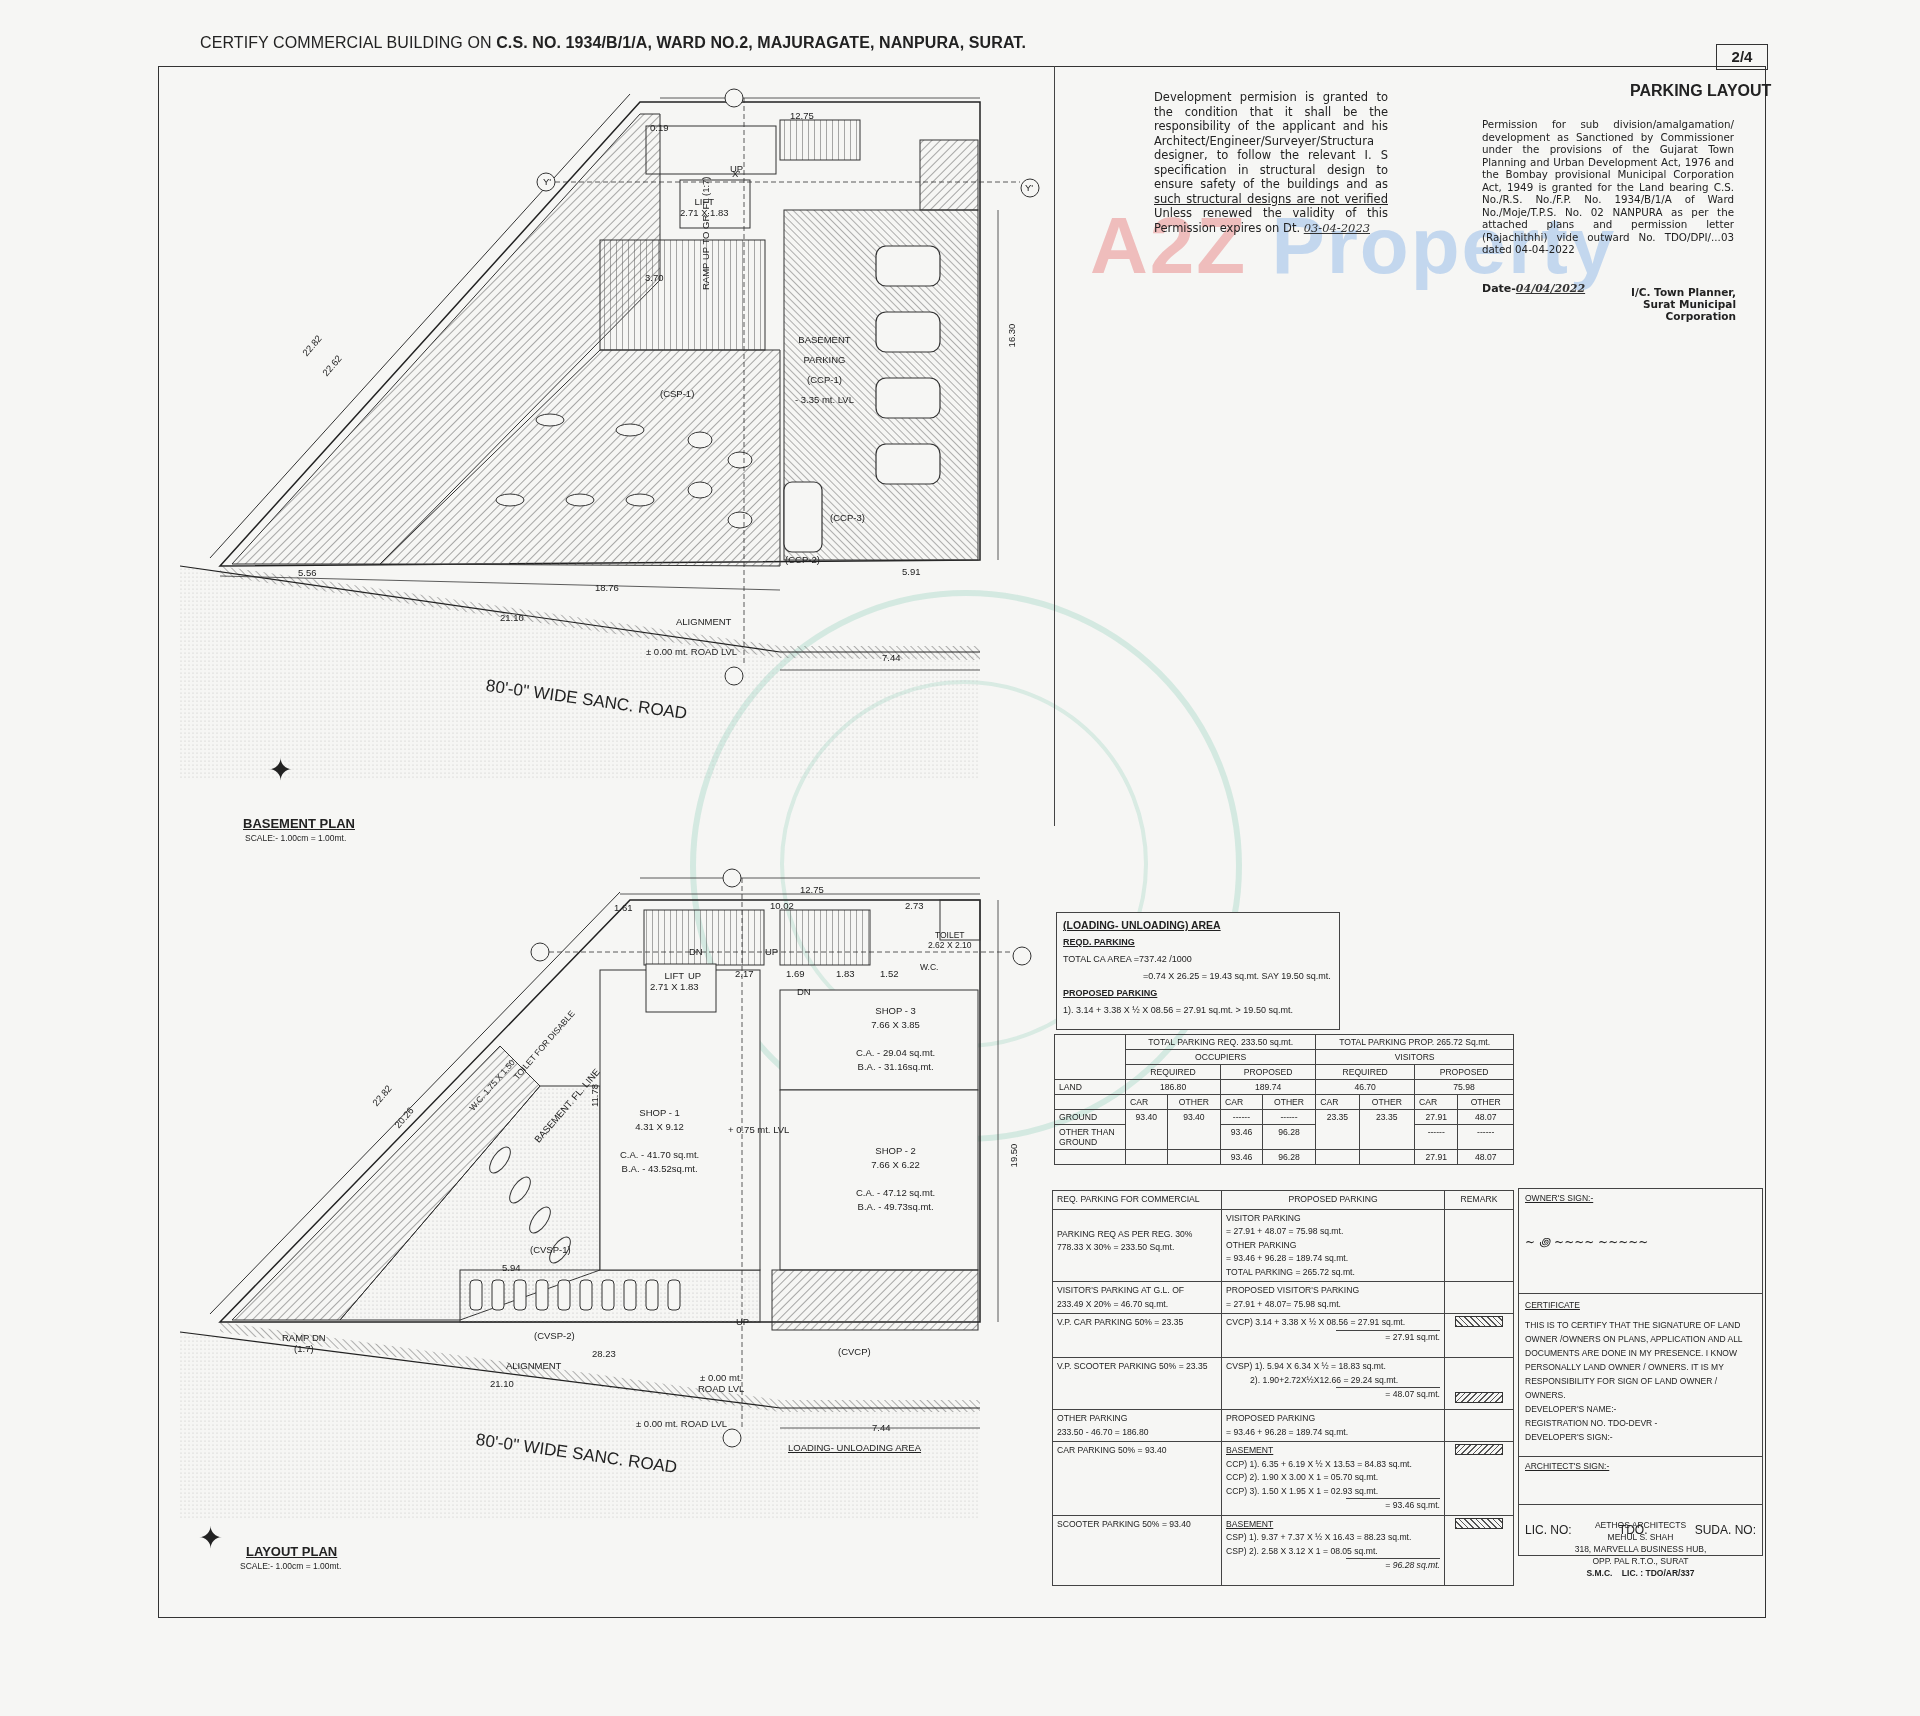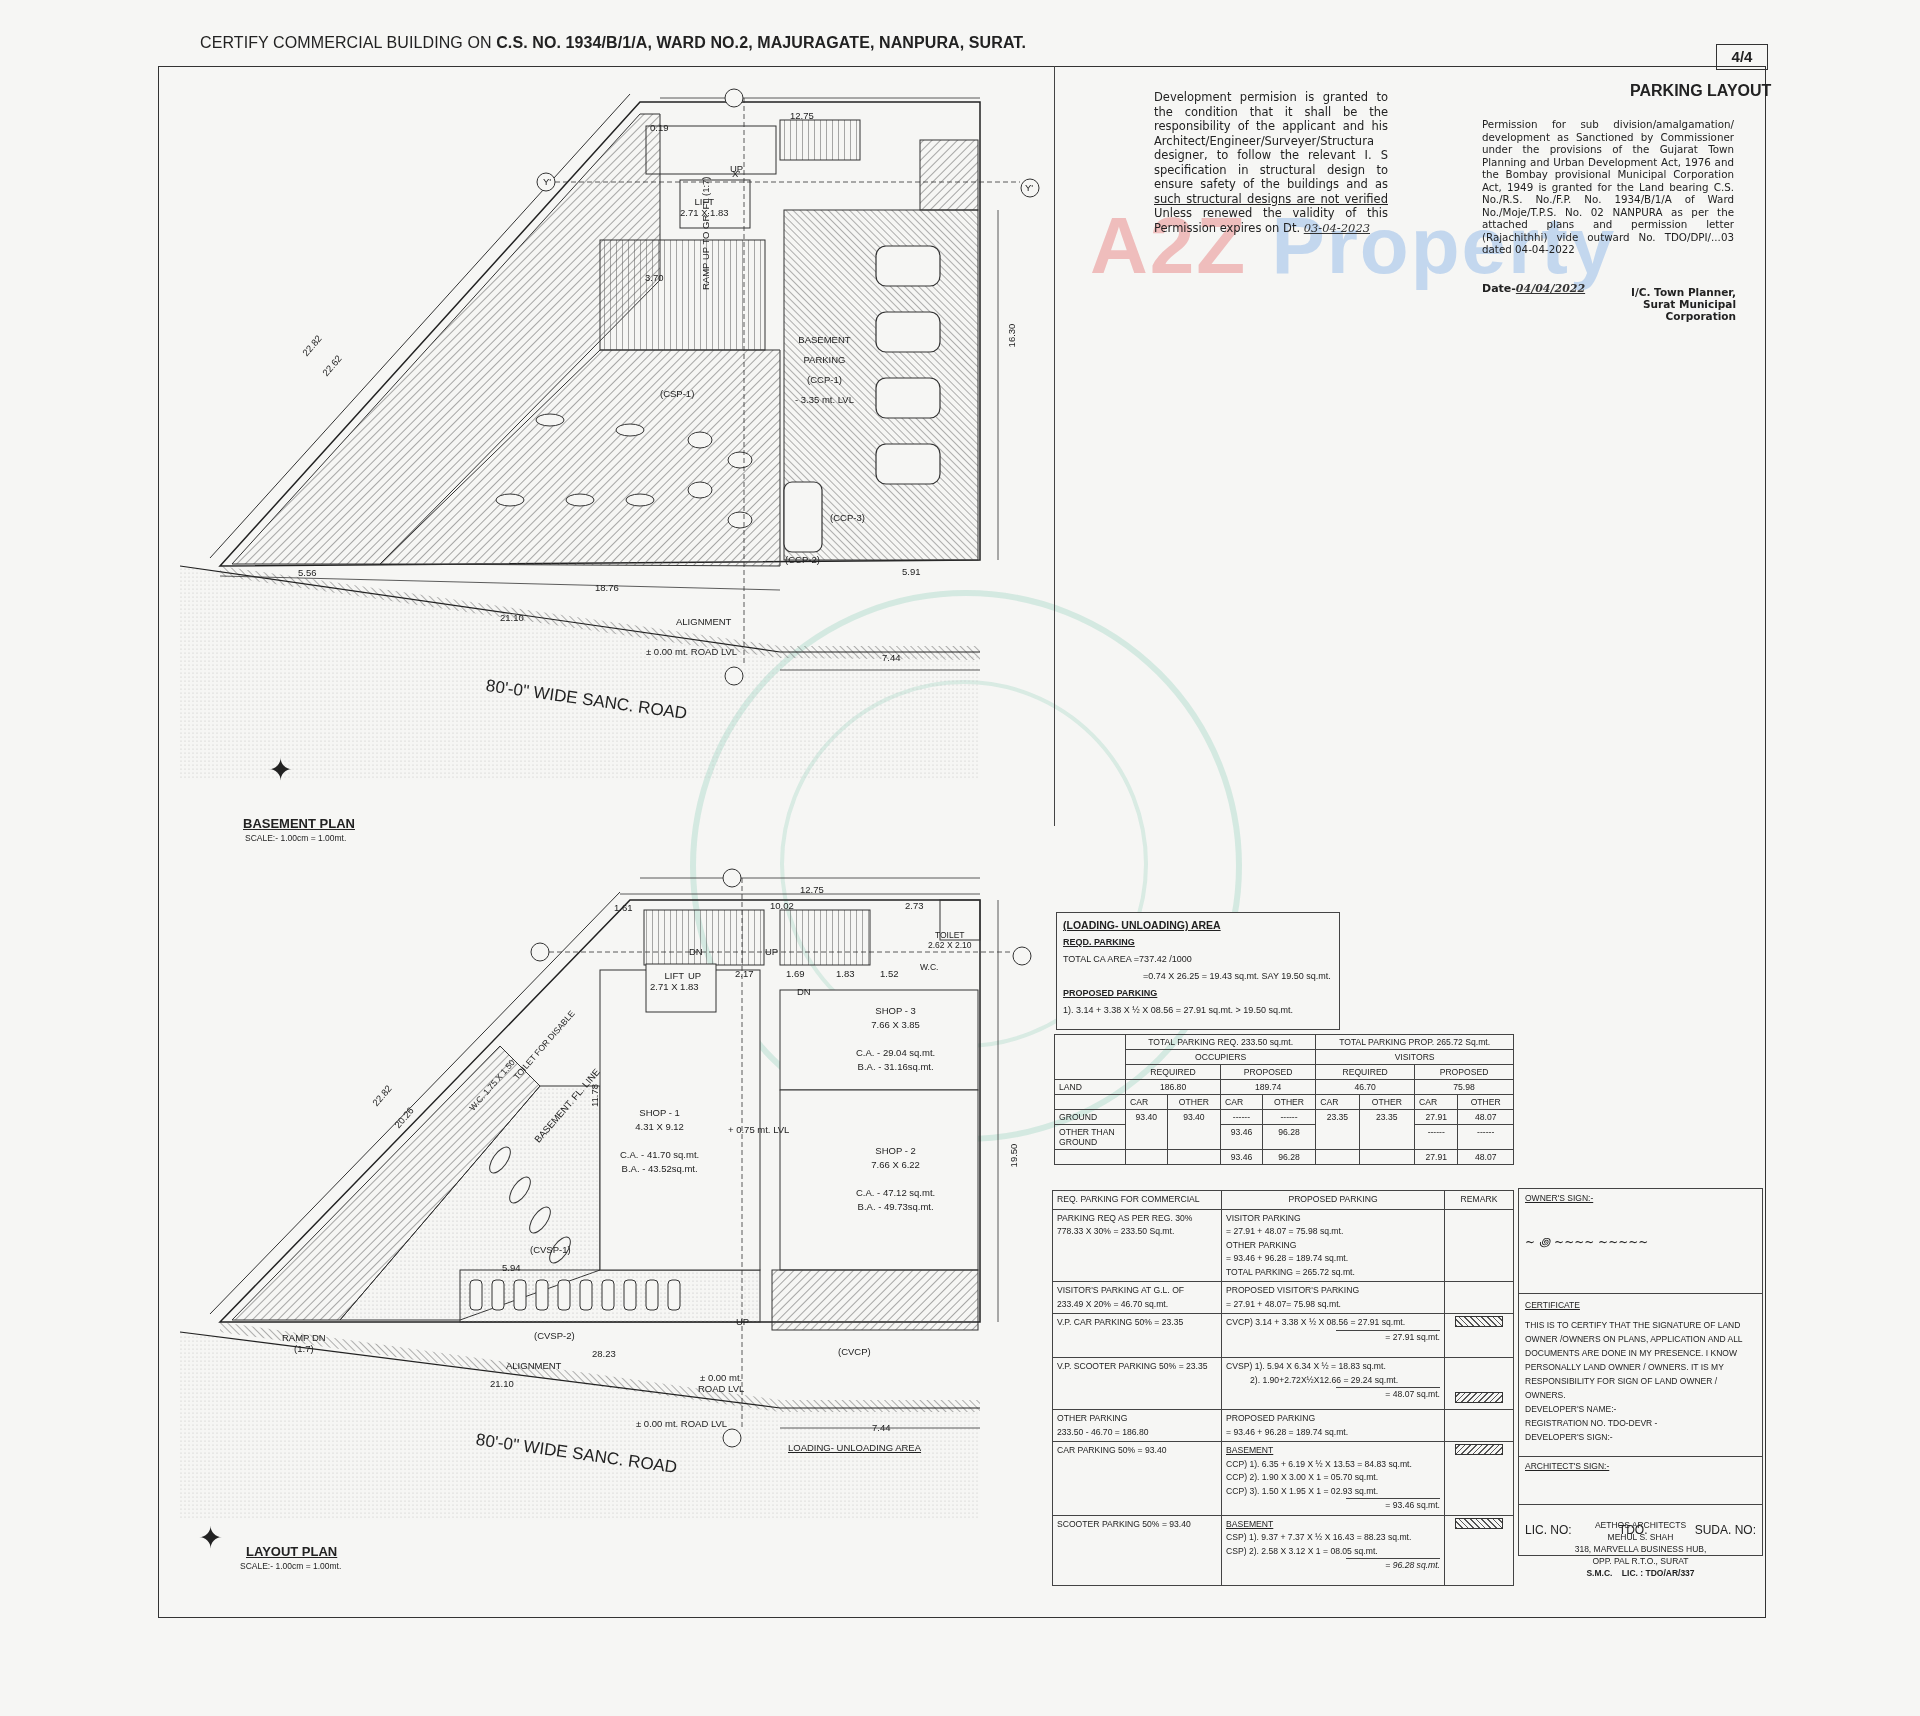--- a/index.html
+++ b/index.html
@@ -44,21 +44,21 @@
 
 <div class="sheet">
 
   <div class="seal"></div>
   <div class="seal2"></div>
   <div class="watermark"><span>A2Z</span> <span class="b">Property</span></div>
 
   <div class="hdr">
     <span>CERTIFY COMMERCIAL BUILDING ON </span><b>C.S. NO. 1934/B/1/A, WARD NO.2, MAJURAGATE, NANPURA, SURAT.</b>
   </div>
-  <div class="sheetno">4/4</div>
+  <div class="sheetno">2/4</div>
   <div class="frame"></div>
   <div class="ptitle">PARKING LAYOUT</div>
   <div class="divider-v"></div>
 
   <div class="perm">
     <span>Development permision is granted to the condition that it shall be the responsibility of the applicant and his Architect/Engineer/Surveyer/Structura designer, to follow the relevant I. S specification in structural design to ensure safety of the buildings and as</span>
     <span class="u">such structural designs are not verified</span>
     <span>Unless renewed the validity of this Permission expires on Dt.</span>
     <span class="hand">03-04-2023</span>
   </div>
@@ -370,21 +370,21 @@
     </table>
 
   <table class="tbl" style="left:1052px;top:1190px;width:462px;line-height:13.5px">
     <tbody>
         <tr>
       <td style="width:160px">REQ. PARKING FOR COMMERCIAL</td>
       <td class="c" style="width:214px">PROPOSED PARKING</td>
       <td class="c">REMARK</td>
     </tr>
     <tr style="height:72px">
-      <td style="white-space:pre-line;padding-top:2px">PARKING REQ AS PER REG.  30%
+      <td style="white-space:pre-line;padding-top:18px">PARKING REQ AS PER REG.  30%
 778.33 X 30%    = 233.50 Sq.mt.</td>
       <td>
             <div>VISITOR PARKING</div>
             <div>= 27.91 + 48.07 = 75.98 sq.mt.</div>
             <div>OTHER  PARKING</div>
             <div>= 93.46 + 96.28 = 189.74 sq.mt.</div>
             <div>TOTAL PARKING   = 265.72 sq.mt.</div>
           </td>
       <td></td>
     </tr>

